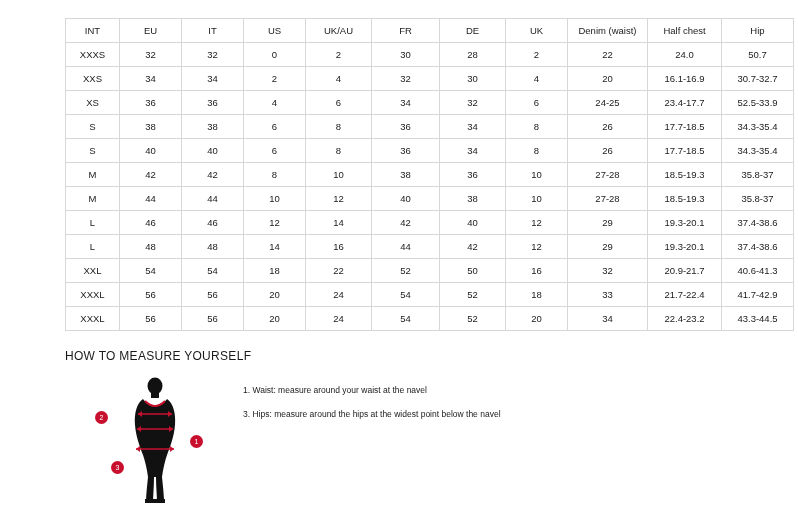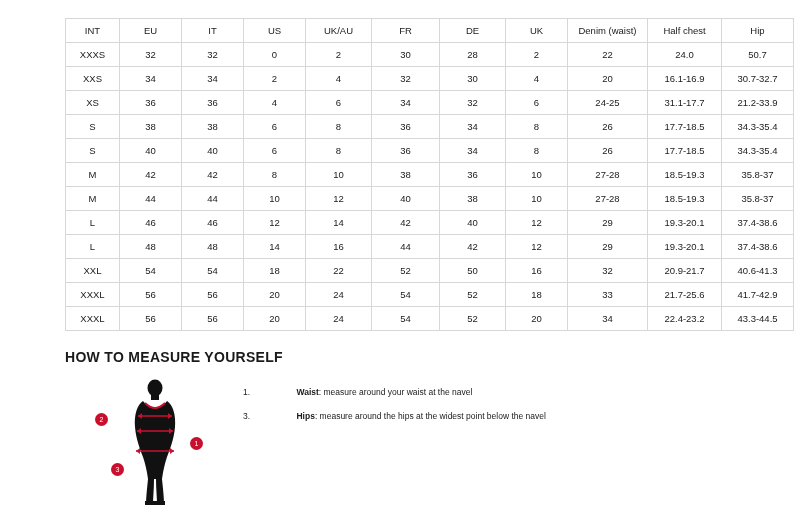--- a/index.html
+++ b/index.html
@@ -72,22 +72,22 @@
   }
 
   
   .measure-section {
     position: absolute;
     left: 65px;
     top: 349px;
     width: 700px;
   }
   .measure-title {
-    font-size: 14px;
-    font-weight: bold;
+    font-size: 12px;
+    font-weight: normal;
     letter-spacing: 0.3px;
     color: #1a1a1a;
     margin-bottom: 10px;
   }
   .measure-body {
     position: relative;
     display: flex;
     align-items: flex-start;
   }
   .figure-box {
@@ -100,21 +100,21 @@
     margin-left: 28px;
     padding-top: 12px;
   }
   .step {
     font-size: 8.5px;
     line-height: 1.2;
     color: #1a1a1a;
     margin-bottom: 14px;
     white-space: nowrap;
   }
-  .step b { font-weight: bold; margin-left: 44px; }
+  .step b { font-weight: normal; }
   .step .num { font-weight: normal; }
 
   
   .manne {
     position: absolute;
     left: 28px;
     top: 4px;
     width: 64px;
     height: 126px;
   }
@@ -199,22 +199,22 @@
           <tr>
             <td>XS</td>
             <td>36</td>
             <td>36</td>
             <td>4</td>
             <td>6</td>
             <td>34</td>
             <td>32</td>
             <td>6</td>
             <td class="align-left">24-25</td>
-            <td class="align-left">31.1-17.7</td>
-            <td class="align-left">21.2-33.9</td>
+            <td class="align-left">23.4-17.7</td>
+            <td class="align-left">52.5-33.9</td>
           </tr>
           <tr>
             <td>S</td>
             <td>38</td>
             <td>38</td>
             <td>6</td>
             <td>8</td>
             <td>36</td>
             <td>34</td>
             <td>8</td>
@@ -303,21 +303,21 @@
           <tr>
             <td>XXXL</td>
             <td>56</td>
             <td>56</td>
             <td>20</td>
             <td>24</td>
             <td>54</td>
             <td>52</td>
             <td>18</td>
             <td class="align-left">33</td>
-            <td class="align-left">21.7-25.6</td>
+            <td class="align-left">21.7-22.4</td>
             <td class="align-left">41.7-42.9</td>
           </tr>
           <tr>
             <td>XXXL</td>
             <td>56</td>
             <td>56</td>
             <td>20</td>
             <td>24</td>
             <td>54</td>
             <td>52</td>

